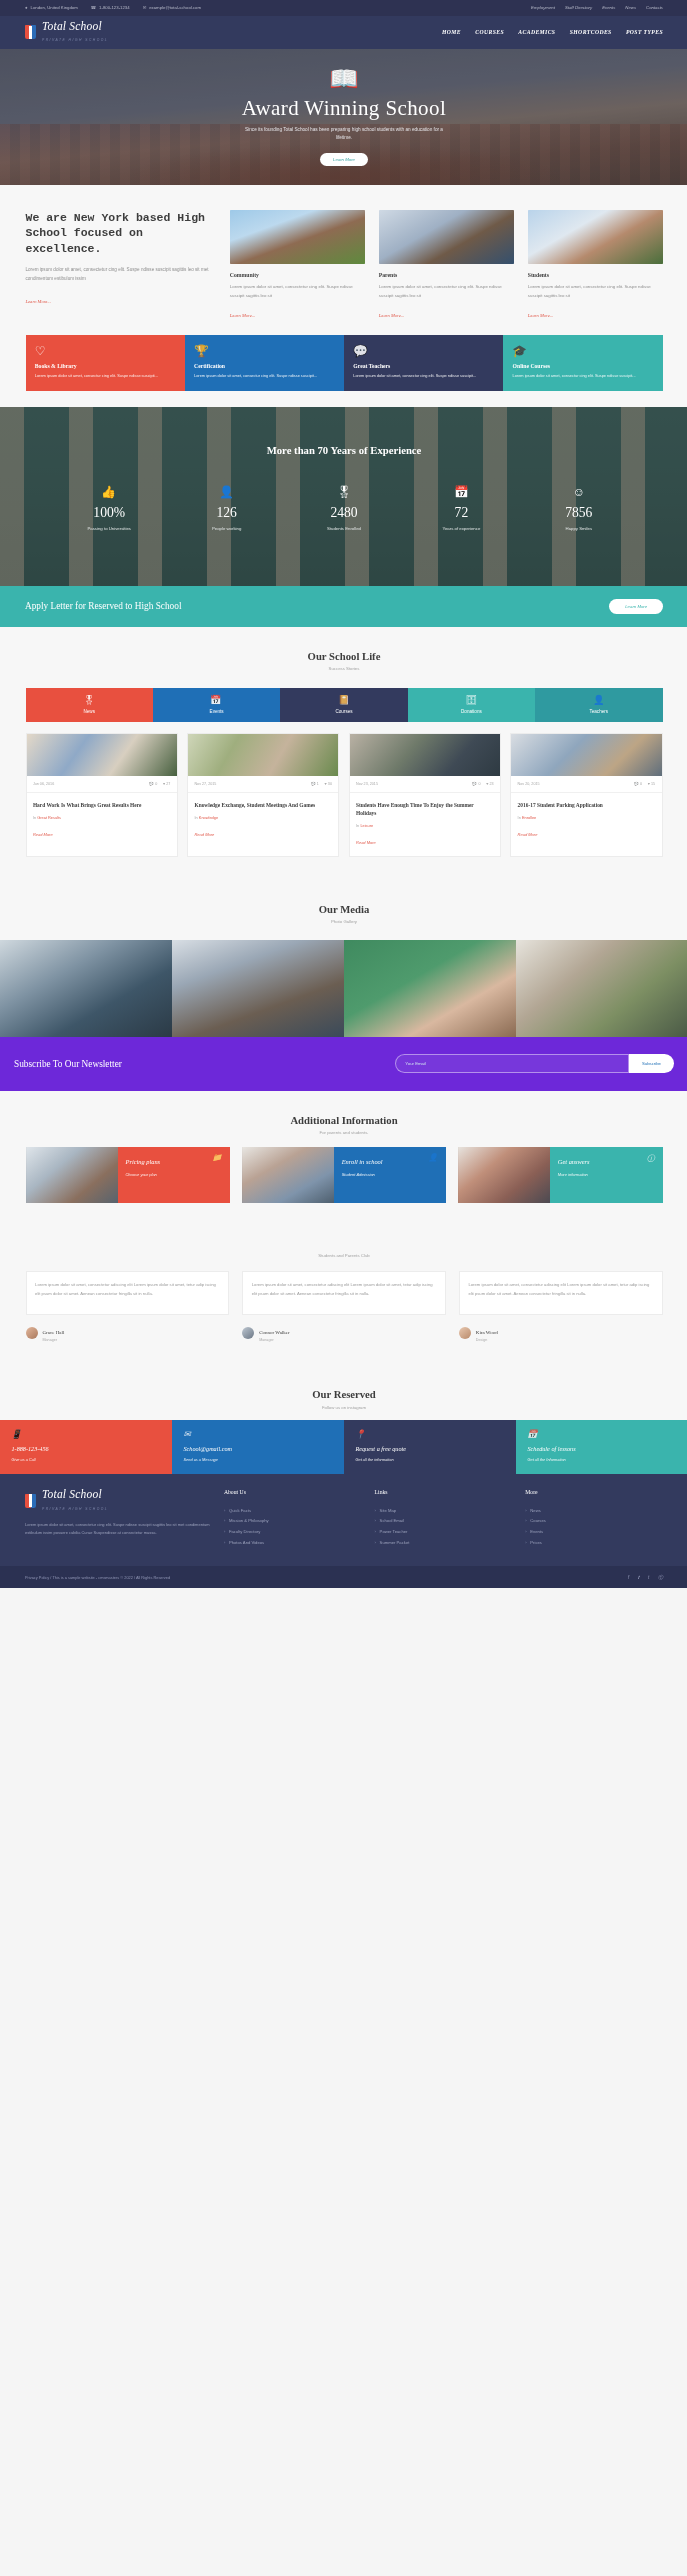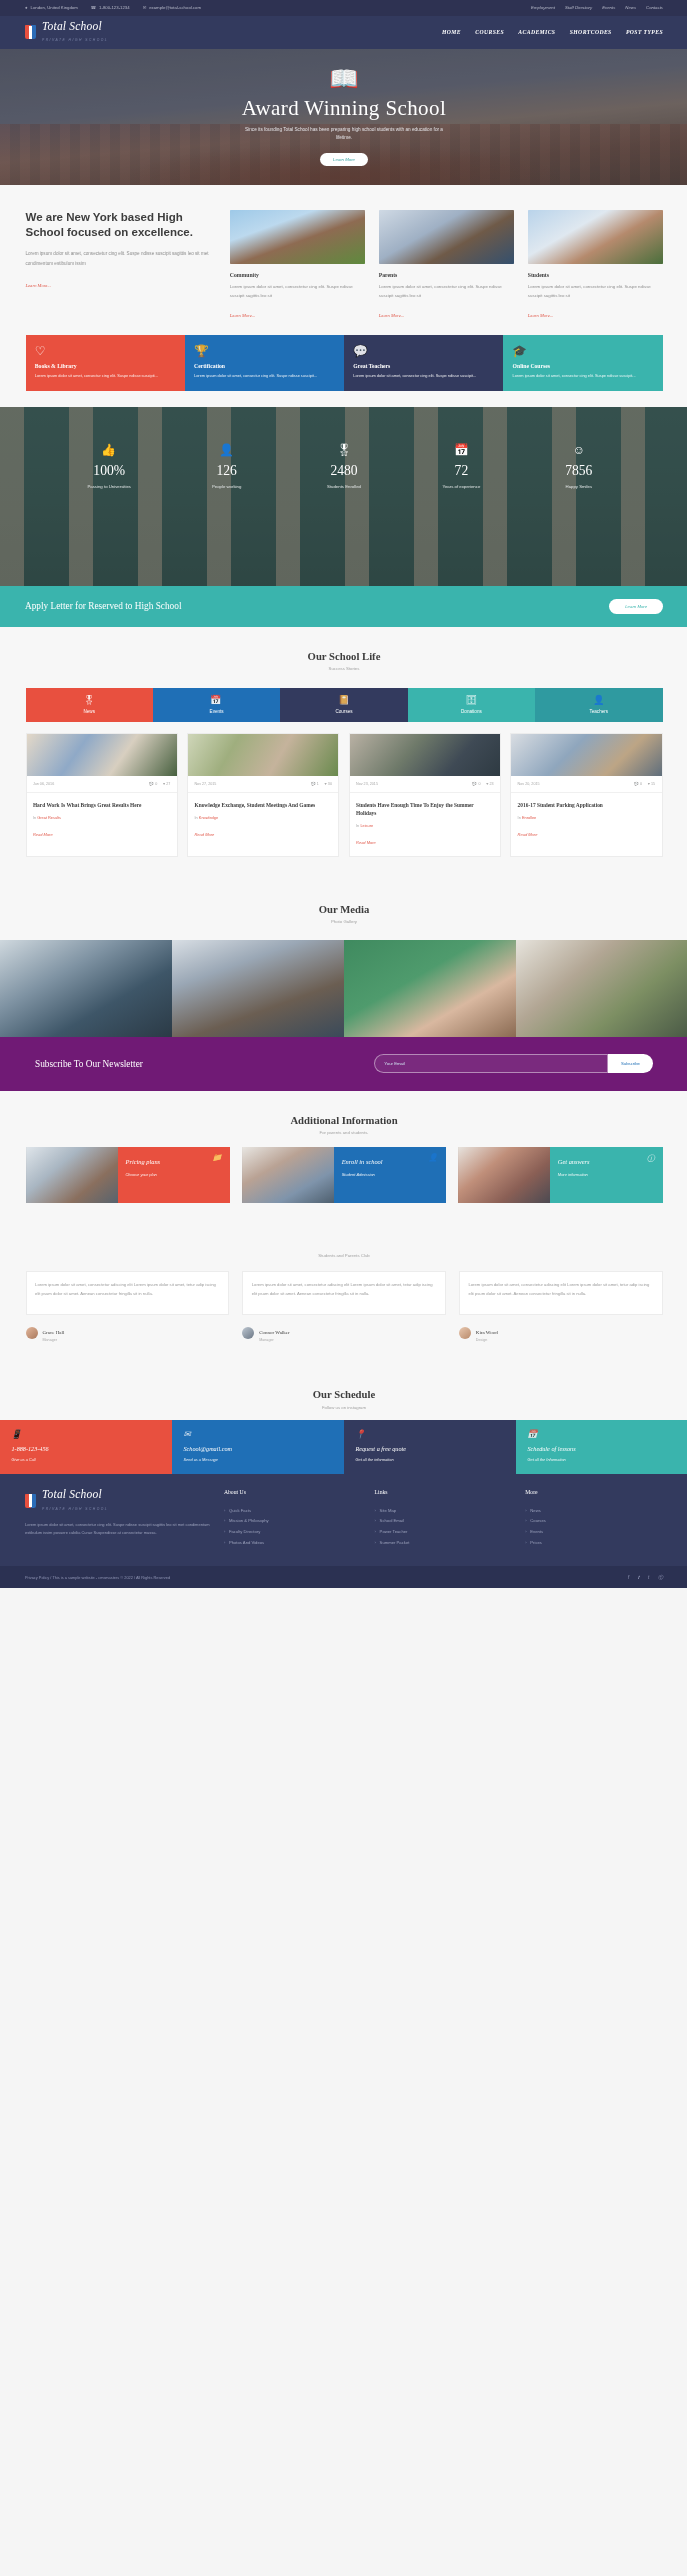--- a/index.html
+++ b/index.html
@@ -40,21 +40,21 @@
   .hero:after{content:"";position:absolute;inset:0;background:rgba(40,42,55,.30);}
   .hero-inner{position:relative;z-index:3;text-align:center;color:#fff;}
   .hero-icon{font-size:24px;line-height:1;margin-bottom:4.3px;}
   .hero-title{font-family:"Liberation Serif",serif;font-size:21px;font-weight:normal;letter-spacing:0.4px;margin-bottom:5px;}
   .hero-sub{font-size:4.7px;line-height:1.75;color:#e6e6ea;max-width:215px;margin:0 auto 8.6px;}
   .btn-pill{display:inline-block;background:#fff;color:#37a3a0;border-radius:14.3px;font-size:4.3px;padding:4.3px 13px;}
 
   
   .sec-about{background:#f7f7f7;padding:25px 0 15.8px;}
   .about-grid{display:grid;grid-template-columns:190px 1fr 1fr 1fr;gap:14.3px;}
-  .about-h{font-family:Liberation Sans, sans-serif;font-size:11.5px;line-height:1.35;color:#3d3d3d;margin-bottom:8.6px;}
+  .about-h{font-family:Liberation Mono, monospace;font-size:11.5px;line-height:1.35;color:#3d3d3d;margin-bottom:8.6px;}
   .about-p{font-size:4.6px;line-height:2;color:#8d8d8d;margin-bottom:9.3px;}
   .lmore{color:#e0584a;font-family:"Liberation Serif",serif;font-size:4.6px;}
   .card-img{height:54px;border-radius:0.7px;background-size:cover;background-position:center;}
   .ci1{background:linear-gradient(160deg,#9ec9e8 0%,#bcd9ee 30%,#8e6b52 55%,#5f8a3e 100%);}
   .ci2{background:linear-gradient(150deg,#cfd9e4 0%,#9fb0c4 38%,#6f5a48 62%,#34506e 100%);}
   .ci3{background:linear-gradient(150deg,#b9d3ea 0%,#dfe8f0 35%,#b58a6d 60%,#4a6f3c 100%);}
   .card-t{font-family:"Liberation Serif",serif;font-size:5.7px;color:#3d3d3d;margin:7.9px 0 5.7px;}
   .card-p{font-size:4.4px;line-height:1.95;color:#8d8d8d;margin-bottom:6.4px;}
 
   
@@ -114,21 +114,21 @@
 
   
   .gal{display:grid;grid-template-columns:repeat(4,1fr);height:97px;}
   .g{background-size:cover;background-position:center;}
   .g1{background:linear-gradient(150deg,#cfd8de 0%,#7f93a3 35%,#3e5668 65%,#2b3a46 100%);}
   .g2{background:linear-gradient(160deg,#d8dee4 0%,#9aa7b5 30%,#6b5e52 65%,#3a4a5a 100%);}
   .g3{background:linear-gradient(150deg,#3f8a5f 0%,#4f9b6d 40%,#d9b8a0 68%,#8a6a52 100%);}
   .g4{background:linear-gradient(140deg,#e6e3dc 0%,#b2a694 35%,#7d8f63 65%,#4a5a46 100%);}
 
   
-  .nl{background:#701a75;height:54px;display:flex;align-items:center;padding:0 35px;}
+  .nl{background:#6d28d9;height:54px;display:flex;align-items:center;padding:0 14px;}
   .nl-t{font-family:"Liberation Serif",serif;font-size:9.3px;color:#fff;}
   .nl-form{margin-left:auto;display:flex;align-items:center;width:279px;}
   .nl-input{flex:1;height:19.3px;border-radius:10px 0 0 10px;border:0.7px solid rgba(255,255,255,.45);
     background:rgba(255,255,255,.07);color:#fff;font-size:4.3px;padding:0 9.3px;outline:none;font-family:"Liberation Sans",sans-serif;}
   .nl-input::placeholder{color:#cfe0f0;}
   .nl-btn{height:19.3px;background:#fff;color:#1f6fb6;border:none;border-radius:0 10px 10px 0;font-size:4.3px;padding:0 13px;cursor:pointer;font-family:"Liberation Sans",sans-serif;}
 
   
   .info{display:grid;grid-template-columns:repeat(3,1fr);gap:11.5px;margin-top:11.5px;}
   .ibox{display:flex;height:56px;}
@@ -283,20 +283,21 @@
         <div class="fp">Lorem ipsum dolor sit amet, consectur cing elit. Suspe ndisse suscipit...</div>
       </div>
     </div>
   </div>
 </section>
 
 <section class="stats">
   <div class="hands"></div>
   <div class="ov"></div>
   <div class="stats-in">
+    <h2 class="stats-h">More than 70 Years of Experience</h2>
     <div class="stats-row">
       <div>
         <span class="st-ic">👍</span>
         <div class="st-n">100%</div>
         <div class="st-l">Passing to Universities</div>
       </div>
       <div>
         <span class="st-ic">👤</span>
         <div class="st-n">126</div>
         <div class="st-l">People working</div>
@@ -495,21 +496,21 @@
           <span class="tav c"></span>
           <span><span class="tn">Kira Wood</span>
           <span class="tr" style="display:block">Design</span></span>
         </div>
       </div>
     </div>
   </div>
 </section>
 
 <section class="sec" style="padding-bottom:10px">
-  <h2 class="sec-h">Our Schedule</h2>
+  <h2 class="sec-h">Our Reserved</h2>
   <div class="sec-s">Follow us on instagram</div>
 </section>
 
 <section class="cstrip">
   <a class="cb cb1">
     <span class="cbi">📱</span>
     <div class="cbt">1-888-123-456</div>
     <div class="cbs">Give us a Call</div>
   </a>
   <a class="cb cb2">

